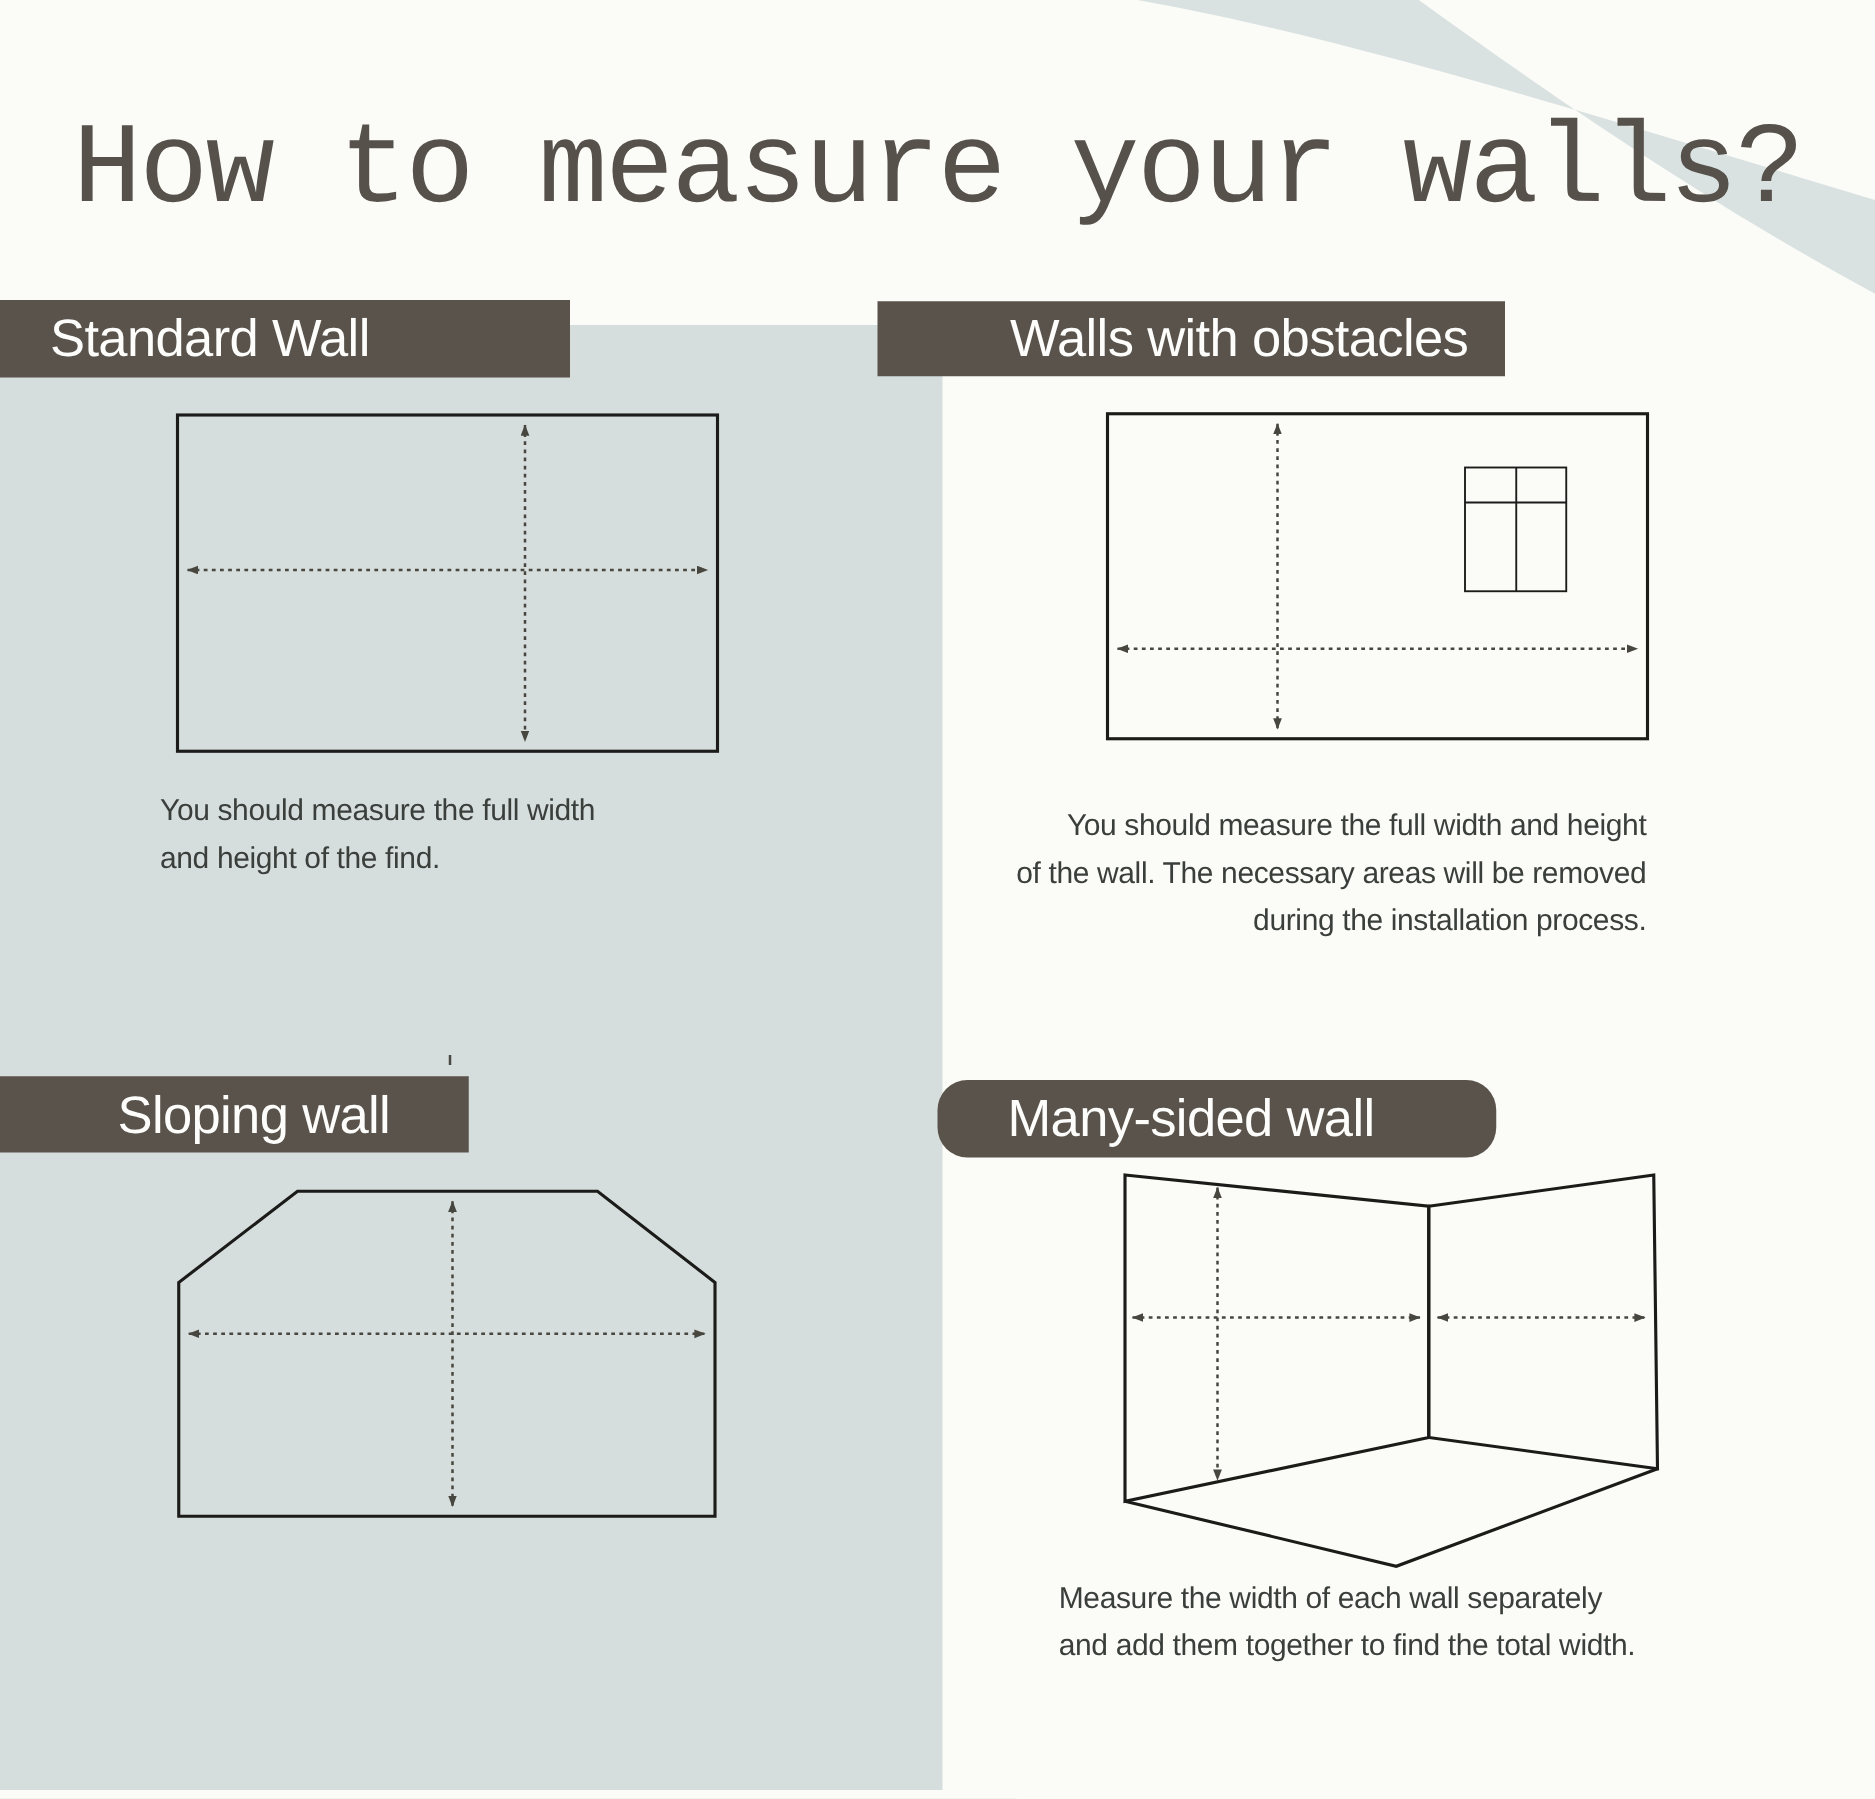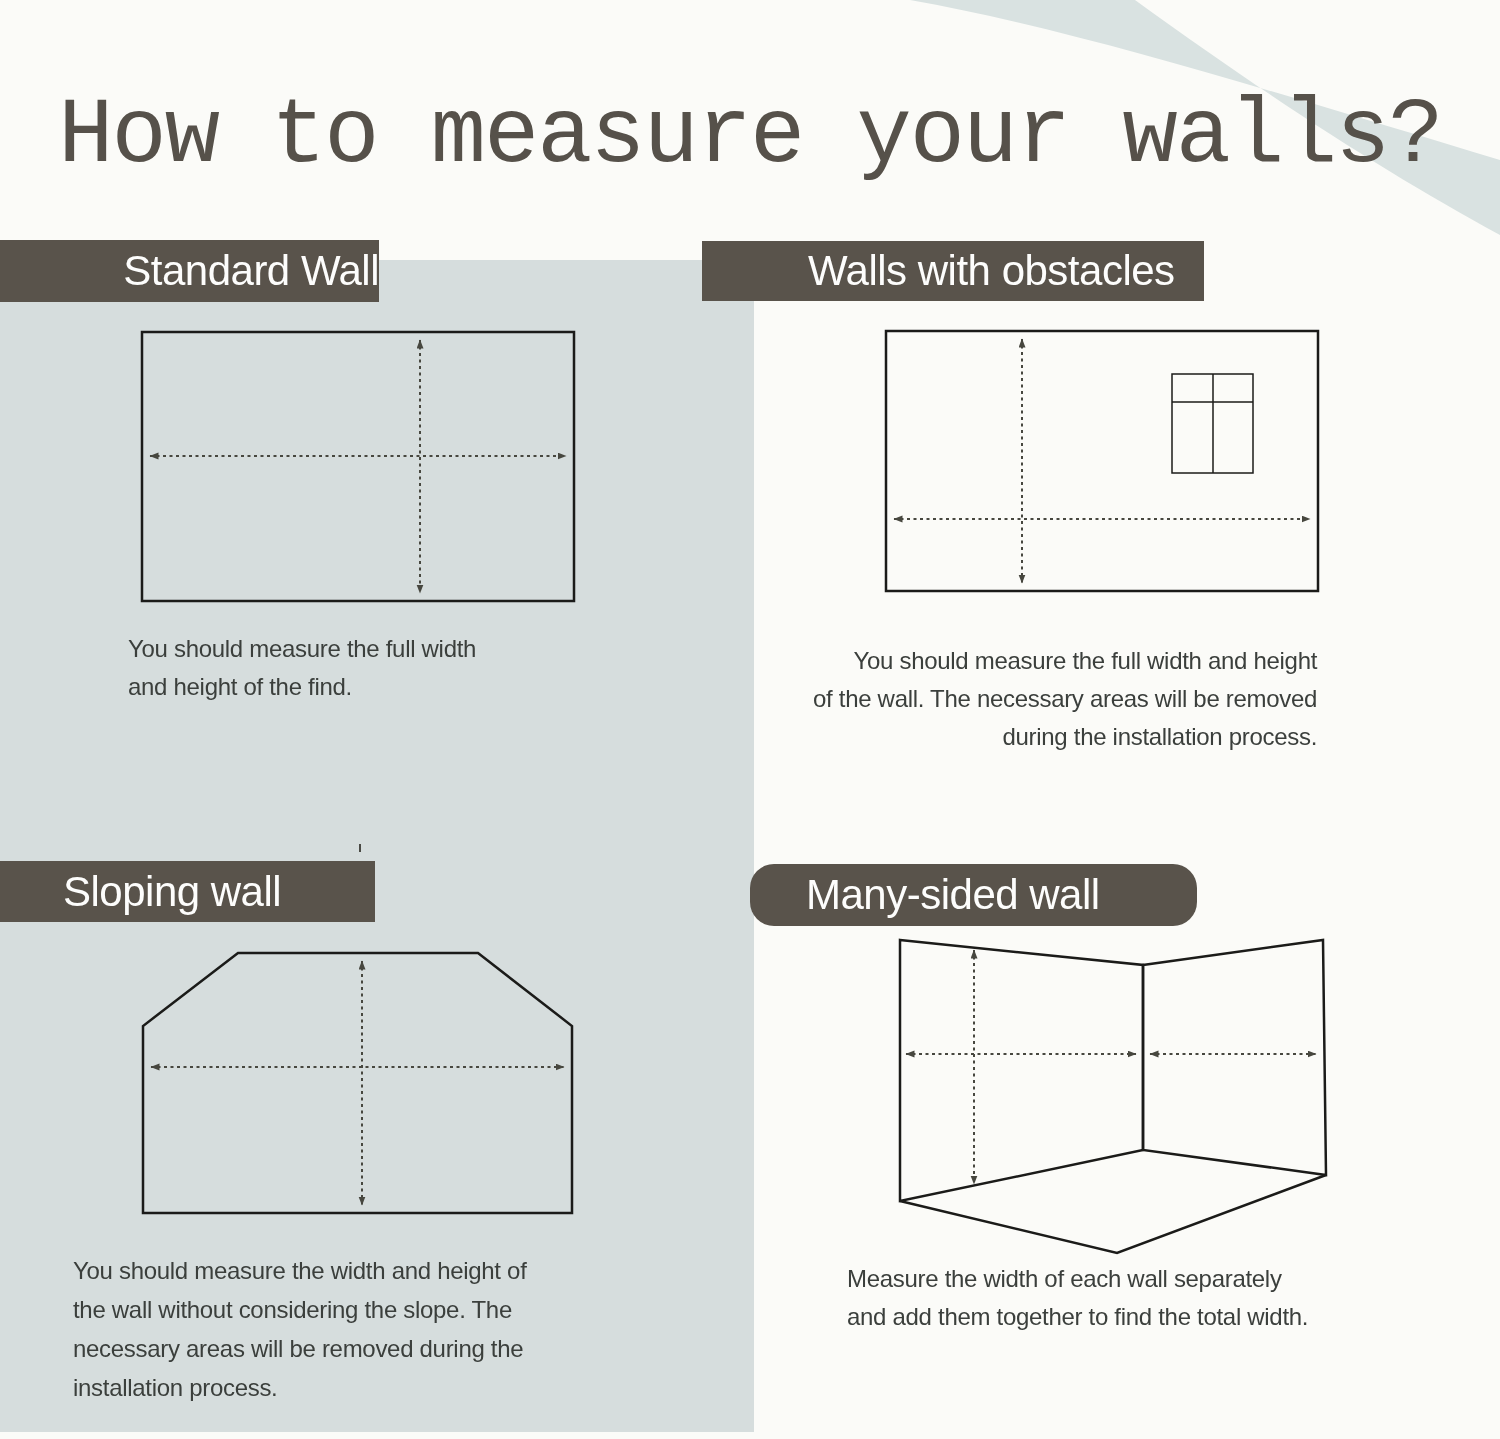--- a/index.html
+++ b/index.html
@@ -17,23 +17,23 @@
   }
   .left-panel{
     position:absolute;left:0;top:260px;width:754px;height:1172px;
     background:#d6dddd;
   }
   .section-header{
     position:absolute;background:#59534b;color:#fdfdfc;
     display:flex;align-items:center;font-size:42px;letter-spacing:-0.5px;
     white-space:nowrap;
   }
-  .hdr-standard{left:0;top:240px;width:379px;height:62px;padding-left:40px;box-sizing:border-box;justify-content:flex-end;}
+  .hdr-standard{left:0;top:240px;width:456px;height:62px;padding-left:40px;box-sizing:border-box;}
   .hdr-obstacles{left:702px;top:241px;width:502px;height:60px;padding-left:106px;box-sizing:border-box;}
-  .hdr-sloping{left:0;top:861px;width:375px;height:61px;padding-left:63px;box-sizing:border-box;}
+  .hdr-sloping{left:0;top:861px;width:375px;height:61px;padding-left:94px;box-sizing:border-box;}
   .hdr-manysided{left:750px;top:864px;width:447px;height:62px;padding-left:56px;box-sizing:border-box;border-radius:24px;}
   .diagram{position:absolute;}
   .body-text{
     position:absolute;color:#3b3f3c;font-size:24px;line-height:38px;
     letter-spacing:-0.3px;white-space:nowrap;
   }
   .body-text span{display:block;}
   .p-standard{left:128px;top:630px;}
   .p-obstacles{left:813px;top:642px;text-align:right;}
   .p-sloping{left:73px;top:1251px;line-height:39px;}
@@ -124,25 +124,19 @@
     <span>You should measure the full width</span>
     <span>and height of the find.</span>
   </div>
 
   <div class="body-text p-obstacles">
     <span>You should measure the full width and height</span>
     <span>of the wall. The necessary areas will be removed</span>
     <span>during the installation process.</span>
   </div>
 
-  <div class="body-text p-sloping">
-    <span>You should measure the width and height of</span>
-    <span>the wall without considering the slope. The</span>
-    <span>necessary areas will be removed during the</span>
-    <span>installation process.</span>
-  </div>
 
   <div class="body-text p-manysided">
     <span>Measure the width of each wall separately</span>
     <span>and add them together to find the total width.</span>
   </div>
 
 </div>
 
 </body></html>

